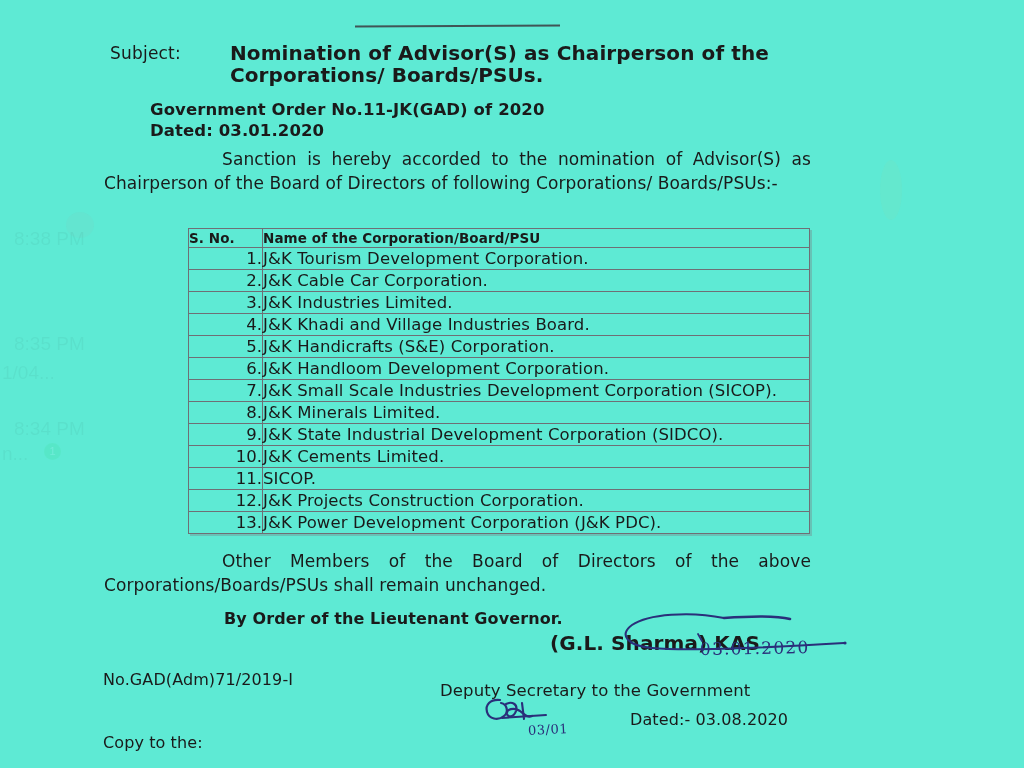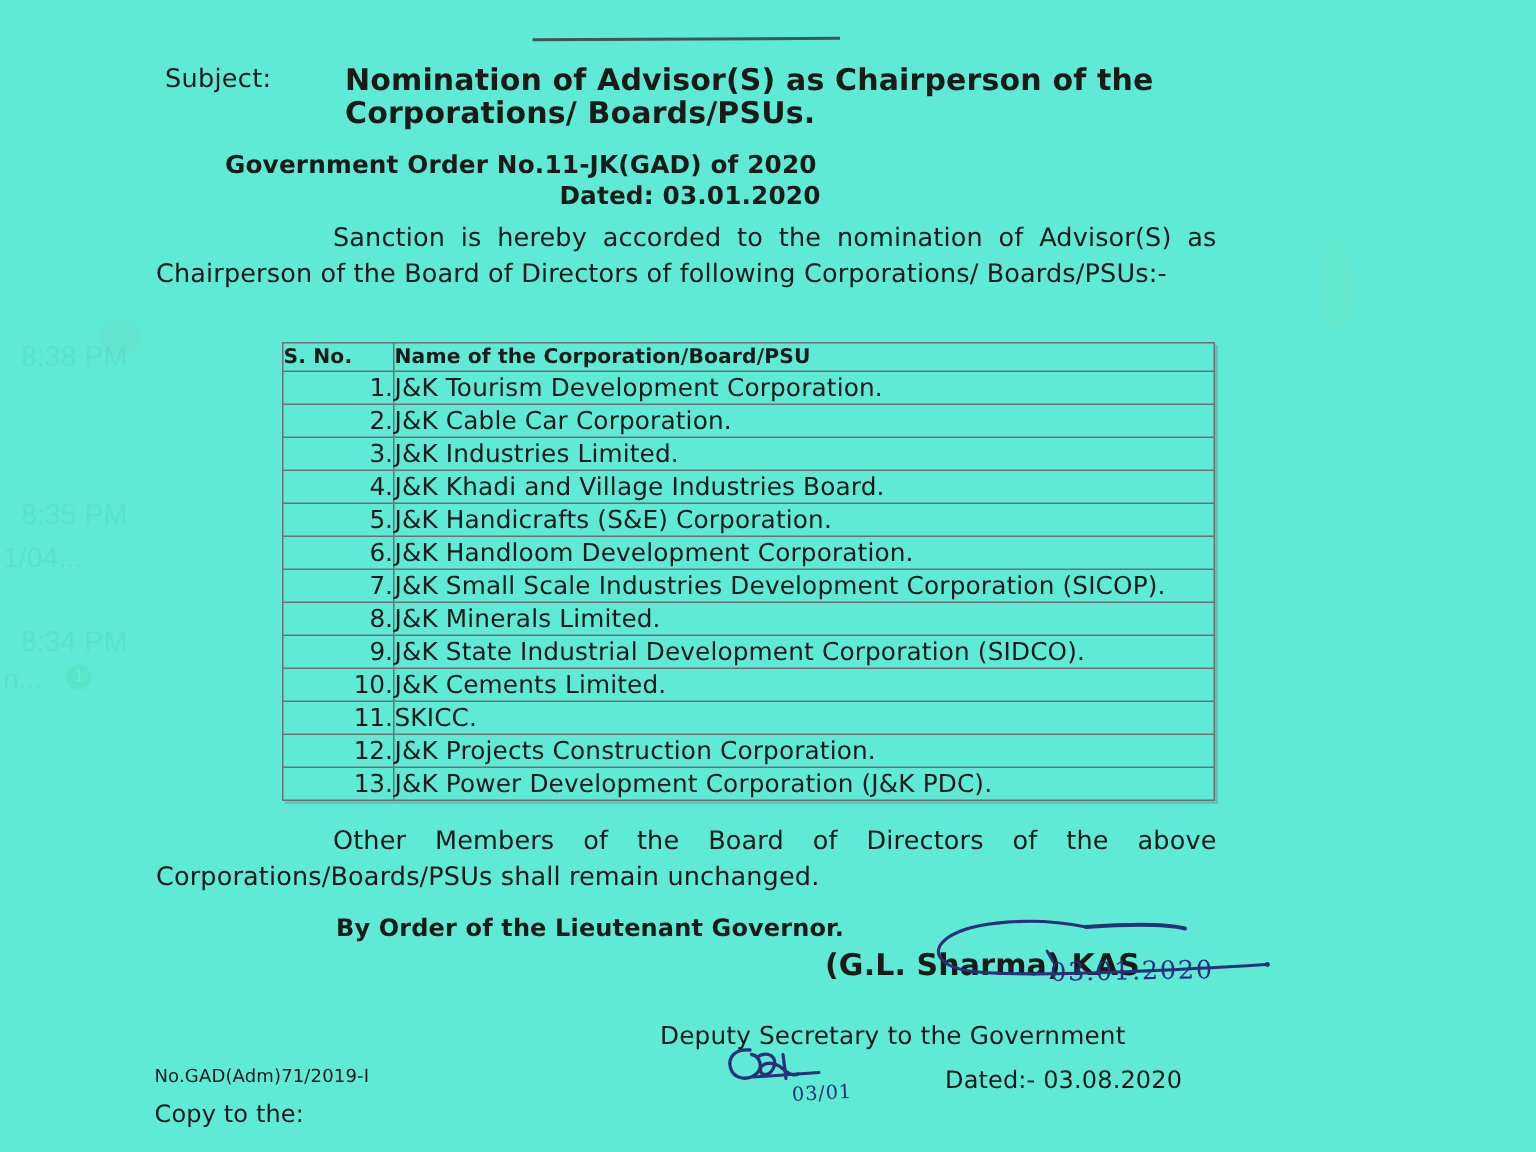--- a/index.html
+++ b/index.html
@@ -105,21 +105,21 @@
     font-size: 16.5px;
     font-weight: 700;
     line-height: 24px;
     letter-spacing: 0.1px;
   }
   .order-date {
     position: absolute;
     left: 150px;
     top: 119px;
     width: 620px;
-    text-align: center;
+    text-align: left;
     font-size: 16.5px;
     font-weight: 700;
     line-height: 24px;
     letter-spacing: 0.1px;
   }
 
   .body-para {
     position: absolute;
     left: 104px;
     top: 147px;
@@ -233,22 +233,22 @@
     top: 681px;
     width: 430px;
     text-align: left;
     font-size: 16.5px;
     letter-spacing: 0.1px;
   }
 
   .file-no {
     position: absolute;
     left: 103px;
-    top: 710px;
-    font-size: 12px;
+    top: 670px;
+    font-size: 16px;
     letter-spacing: 0.1px;
   }
   .copy-to {
     position: absolute;
     left: 103px;
     top: 733px;
     font-size: 16px;
     letter-spacing: 0.1px;
   }
   .footer-date {
@@ -354,21 +354,21 @@
             <tr>
               <td class="sno">9.</td>
               <td class="name wrapped">J&amp;K State Industrial Development Corporation (SIDCO).</td>
             </tr>
             <tr>
               <td class="sno">10.</td>
               <td class="name">J&amp;K Cements Limited.</td>
             </tr>
             <tr>
               <td class="sno">11.</td>
-              <td class="name">SKICC.</td>
+              <td class="name">SICOP.</td>
             </tr>
             <tr>
               <td class="sno">12.</td>
               <td class="name">J&amp;K Projects Construction Corporation.</td>
             </tr>
             <tr>
               <td class="sno">13.</td>
               <td class="name">J&amp;K Power Development Corporation (J&amp;K PDC).</td>
             </tr>
           </tbody>

